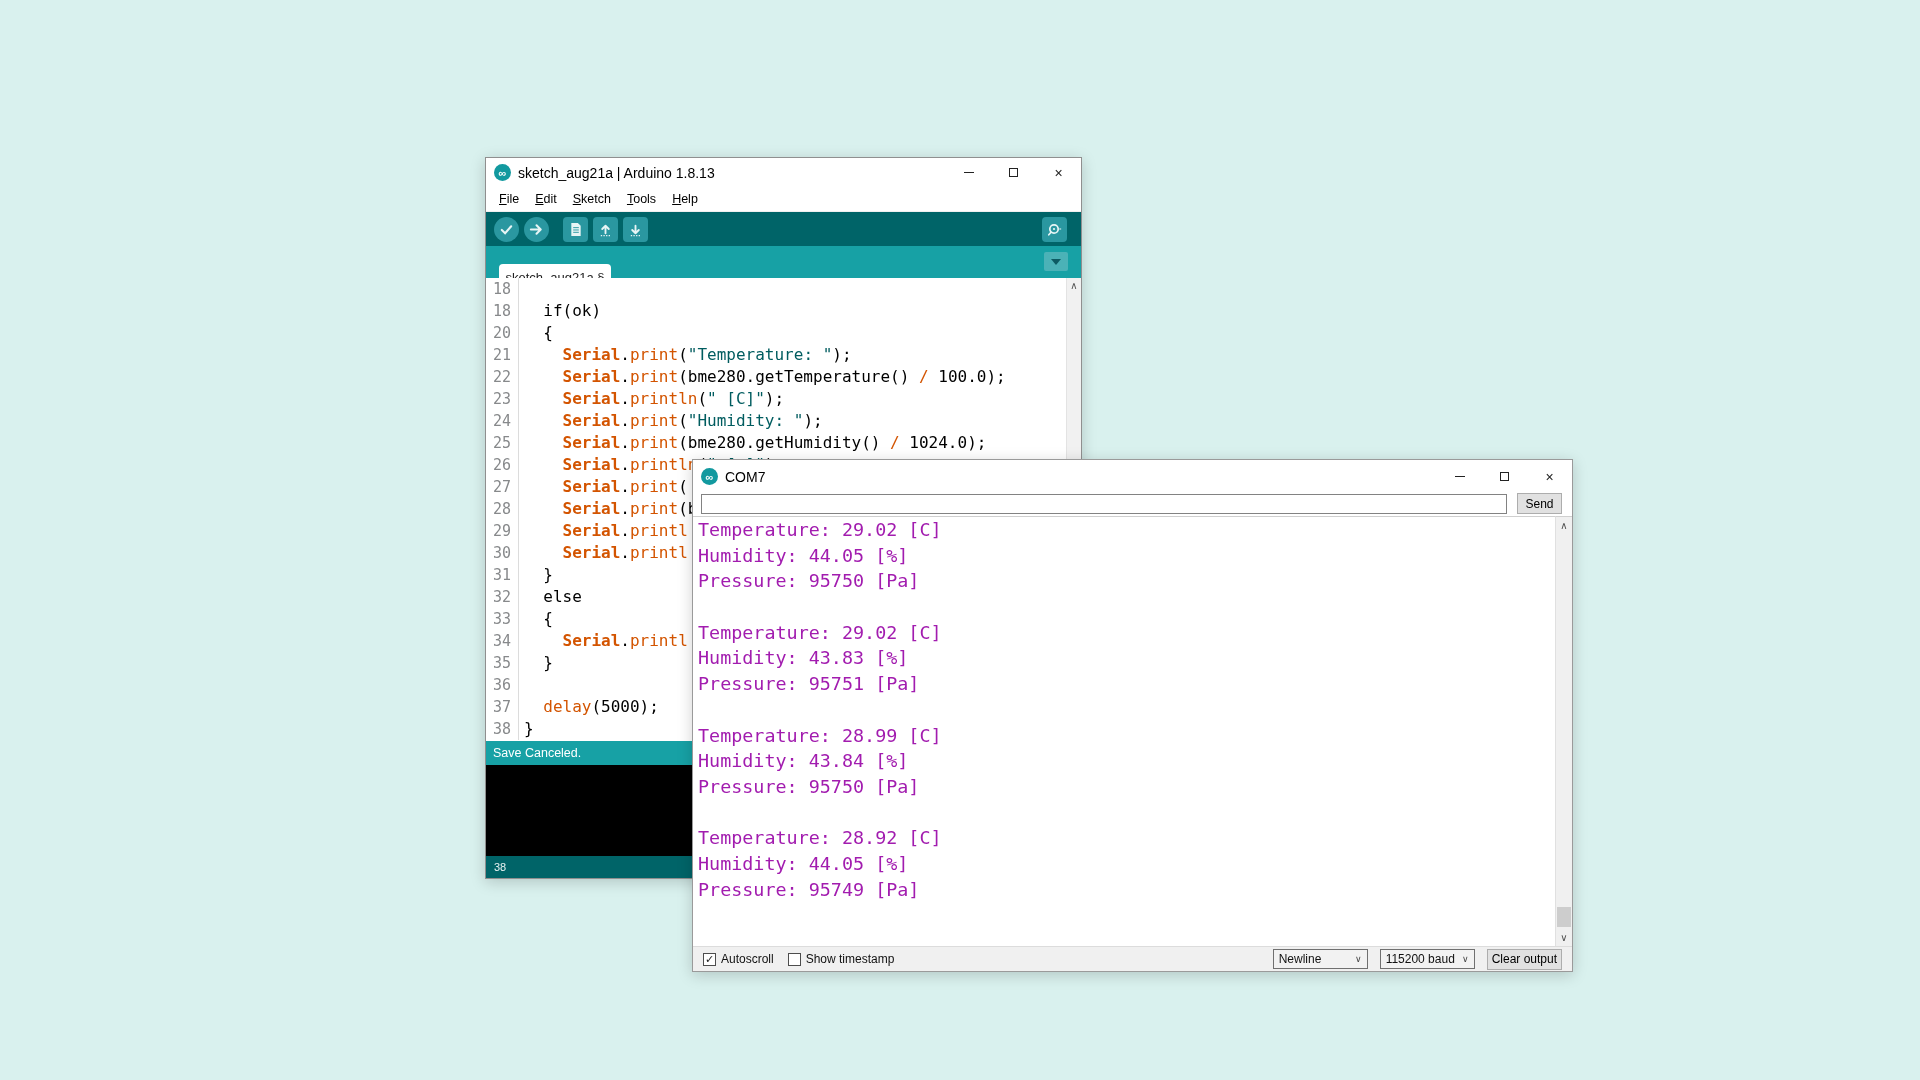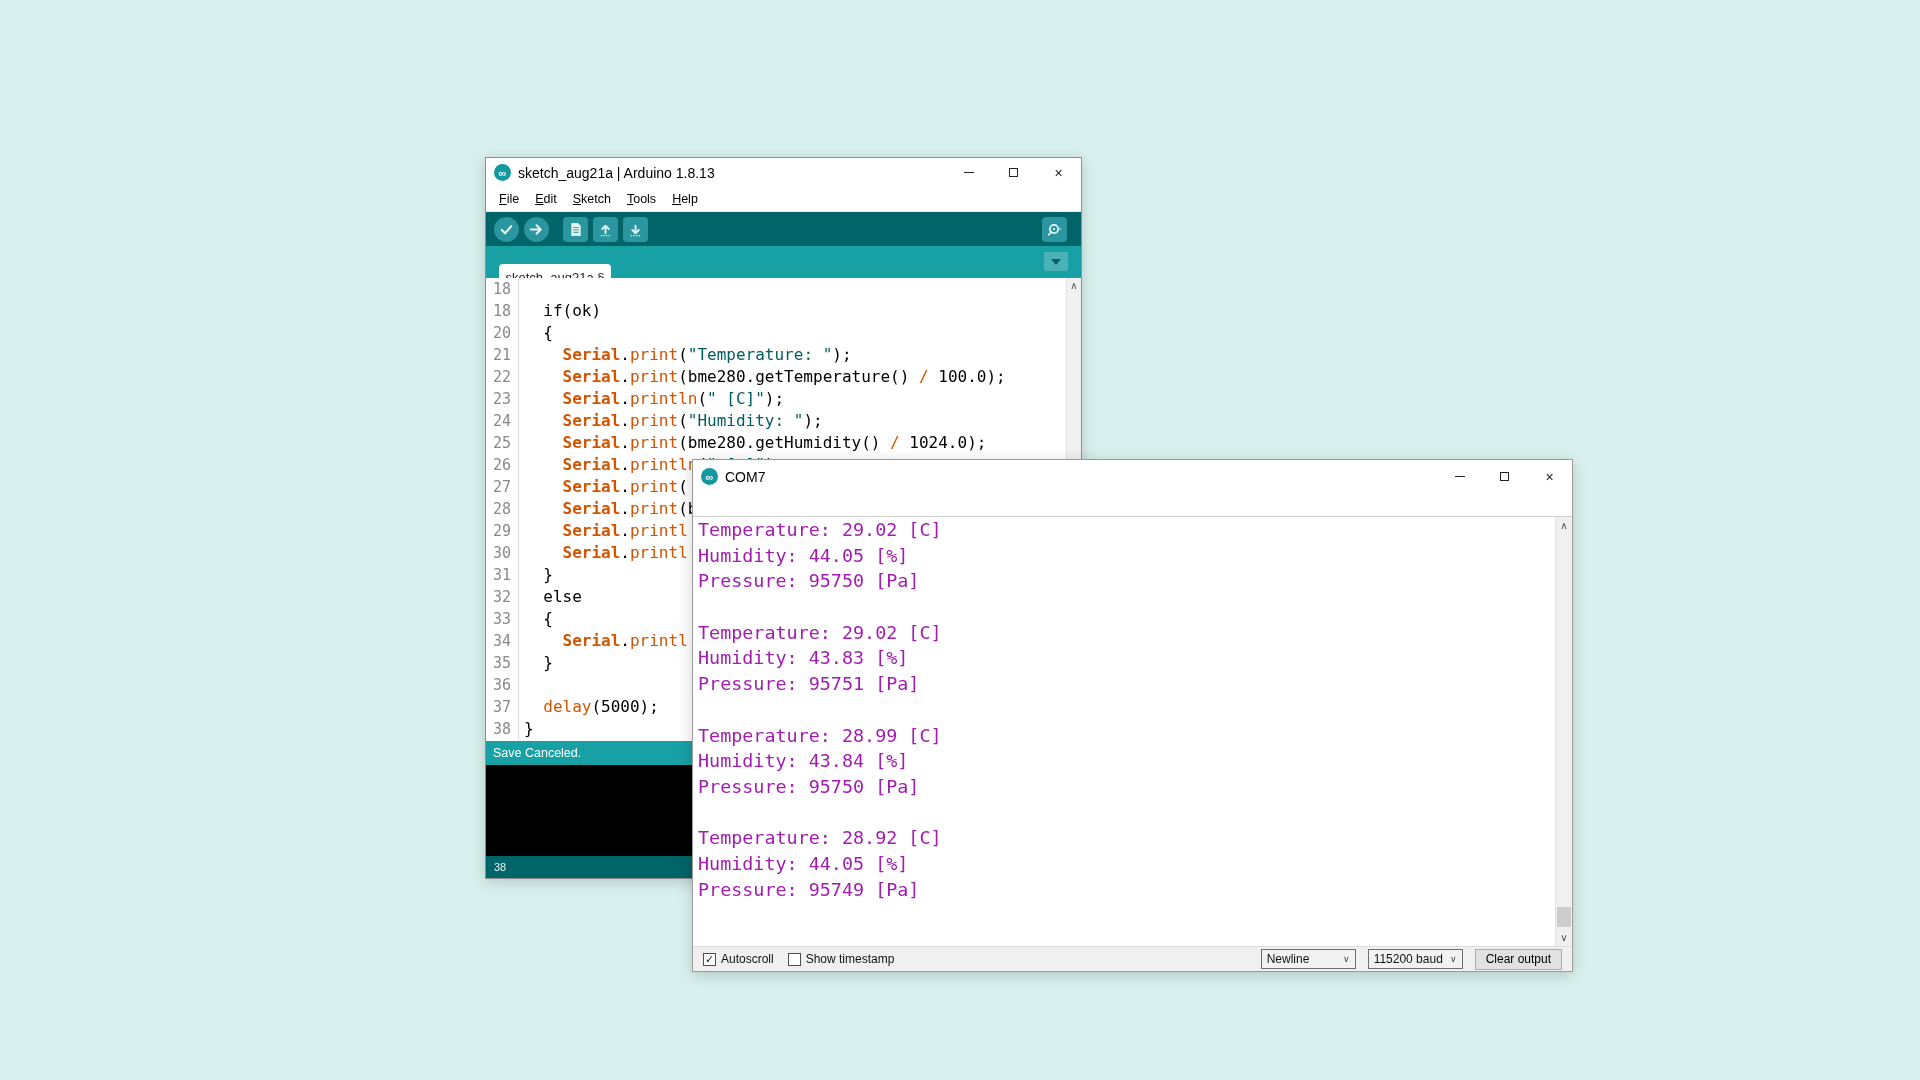--- a/index.html
+++ b/index.html
@@ -96,21 +96,21 @@
                  border-top:1px solid #dcdcdc; display:flex; align-items:center;
                  padding:0 10px; font-size:12px; color:#111; }
   .chk { width:13px; height:13px; background:#fff; border:1px solid #4d4d4d; display:flex;
          align-items:center; justify-content:center; font-size:11px; color:#1a1a1a; flex:0 0 auto; }
   .chk-label { margin:0 14px 0 5px; white-space:nowrap; }
   .bb-spacer { flex:1; }
   .combo { width:95px; height:20px; background:#f2f2f2; border:1px solid #707070; display:flex;
            align-items:center; justify-content:space-between; padding:0 5px; margin-left:12px;
            font-size:12px; white-space:nowrap; }
   .combo .chev { font-size:9px; color:#444; }
-  .clear-btn { height:21px; padding:0 10px; margin-left:12px; background:#e1e1e1;
+  .clear-btn { height:21px; padding:0 4px; margin-left:12px; background:#e1e1e1;
                border:1px solid #adadad; font-size:12px; font-family:"Liberation Sans", sans-serif;
                white-space:nowrap; }
 </style>
 </head>
 <body>
 
 <div class="stage">
 
   <div class="win win-arduino">
 
@@ -233,20 +233,24 @@
           </span>
         <span class="cap-btn">
             <span class="g-max"></span>
           </span>
         <span class="cap-btn">
             <span class="g-close">×</span>
           </span>
       </span>
     </div>
 
+    <div class="s-inputrow">
+      <input class="s-input" type="text" value="" style="">
+      <button class="s-send">Send</button>
+    </div>
 
     <div class="s-output" id="serial-output">
         <div class="serial-line">Temperature: 29.02 [C]</div>
         <div class="serial-line">Humidity: 44.05 [%]</div>
         <div class="serial-line">Pressure: 95750 [Pa]</div>
         <div class="serial-line">&nbsp;</div>
         <div class="serial-line">Temperature: 29.02 [C]</div>
         <div class="serial-line">Humidity: 43.83 [%]</div>
         <div class="serial-line">Pressure: 95751 [Pa]</div>
         <div class="serial-line">&nbsp;</div>

